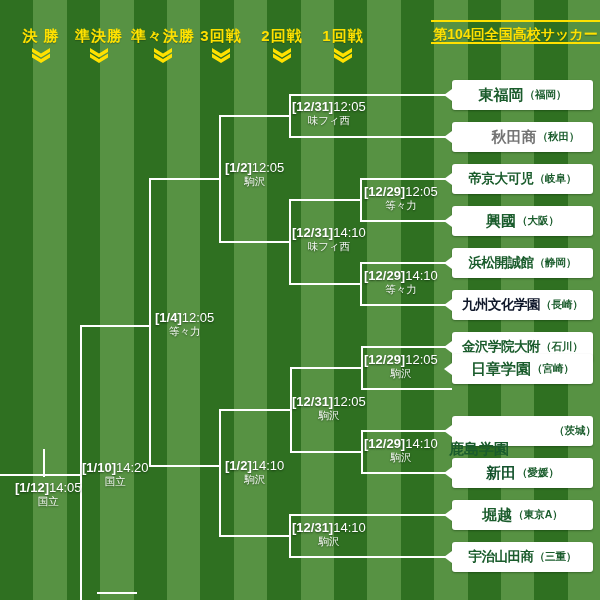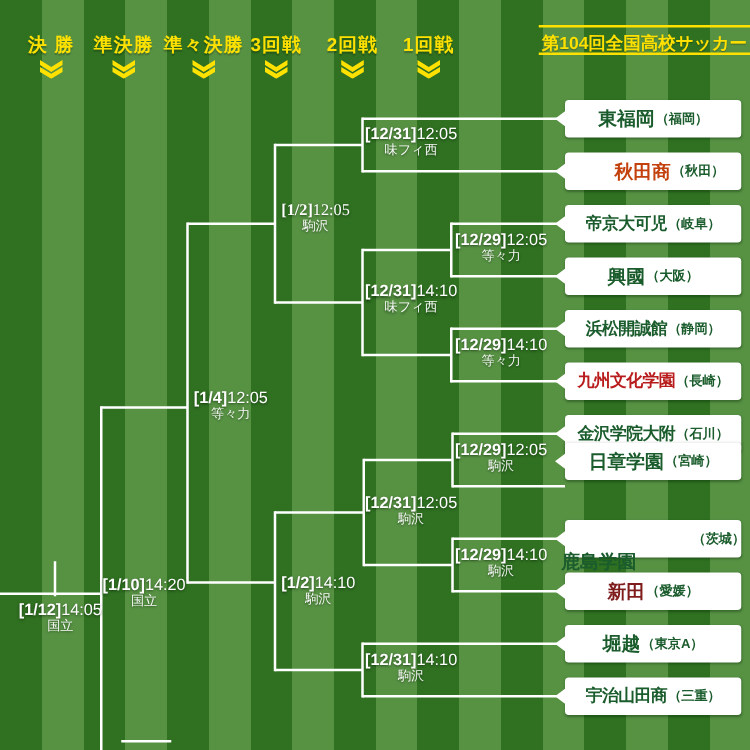--- a/index.html
+++ b/index.html
@@ -120,21 +120,21 @@
         <div class="venue">等々力</div>
       </div>
       <div class="match-label" style="left: 292px; top: 225px;">
         <div class="dt"><span class="d">[12/31]</span><span>14:10</span></div>
         <div class="venue">味フィ西</div>
       </div>
       <div class="match-label" style="left: 364px; top: 268px;">
         <div class="dt"><span class="d">[12/29]</span><span>14:10</span></div>
         <div class="venue">等々力</div>
       </div>
-      <div class="match-label" style="left: 225px; top: 160px; font-family: Liberation Serif, serif;">
+      <div class="match-label" style="left: 225px; top: 160px;">
         <div class="dt"><span class="d">[1/2]</span><span>12:05</span></div>
         <div class="venue">駒沢</div>
       </div>
       <div class="match-label" style="left: 155px; top: 310px;">
         <div class="dt"><span class="d">[1/4]</span><span>12:05</span></div>
         <div class="venue">等々力</div>
       </div>
       <div class="match-label" style="left: 364px; top: 352px;">
         <div class="dt"><span class="d">[12/29]</span><span>12:05</span></div>
         <div class="venue">駒沢</div>
@@ -165,61 +165,61 @@
       </div>
     </div>
   <div id="teams-layer">
       <div class="team-box" style="top: 80px;">
         <div class="tail"></div>
         <div class="tname" style="color: rgb(26, 92, 44);">東福岡</div>
         <div class="tpref" style="color: rgb(26, 92, 44);">（福岡）</div>
       </div>
       <div class="team-box" style="top: 122px;">
         <div class="tail"></div>
-        <div class="tname" style="color: #c2410c; margin-left: 26px;">秋田商</div>
+        <div class="tname" style="color: #737373; margin-left: 26px;">秋田商</div>
         <div class="tpref" style="color: rgb(26, 92, 44);">（秋田）</div>
       </div>
       <div class="team-box" style="top: 164px; font-family: Liberation Mono, monospace;">
         <div class="tail"></div>
         <div class="tname long" style="color: rgb(26, 92, 44);">帝京大可児</div>
         <div class="tpref" style="color: rgb(26, 92, 44);">（岐阜）</div>
       </div>
       <div class="team-box" style="top: 206px;">
         <div class="tail"></div>
         <div class="tname" style="color: rgb(26, 92, 44);">興國</div>
         <div class="tpref" style="color: rgb(26, 92, 44);">（大阪）</div>
       </div>
       <div class="team-box" style="top: 248px;">
         <div class="tail"></div>
         <div class="tname long" style="color: rgb(26, 92, 44); font-family: Liberation Serif, serif;">浜松開誠館</div>
         <div class="tpref" style="color: rgb(26, 92, 44);">（静岡）</div>
       </div>
       <div class="team-box" style="top: 290px;">
         <div class="tail"></div>
-        <div class="tname long" style="color: #b91c1c; text-align: center;">九州文化学園</div>
+        <div class="tname long" style="color: #0f172a; text-align: center;">九州文化学園</div>
         <div class="tpref" style="color: rgb(26, 92, 44);">（長崎）</div>
       </div>
       <div class="team-box" style="top: 332px;">
         <div class="tail"></div>
         <div class="tname long" style="color: rgb(26, 92, 44); text-align: right;">金沢学院大附</div>
         <div class="tpref" style="color: rgb(26, 92, 44);">（石川）</div>
       </div>
       <div class="team-box" style="top: 354px;">
         <div class="tail"></div>
         <div class="tname" style="color: rgb(26, 92, 44);">日章学園</div>
         <div class="tpref" style="color: rgb(26, 92, 44);">（宮崎）</div>
       </div>
       <div class="team-box" style="top: 416px;">
         <div class="tail"></div>
         <div class="tname" style="color: rgb(26, 92, 44); margin-top: 36px;">鹿島学園</div>
         <div class="tpref" style="color: rgb(26, 92, 44); margin-left: 45px;">（茨城）</div>
       </div>
       <div class="team-box" style="top: 458px;">
         <div class="tail"></div>
-        <div class="tname" style="color: #7f1d1d;">新田</div>
+        <div class="tname" style="color: #14532d;">新田</div>
         <div class="tpref" style="color: rgb(26, 92, 44);">（愛媛）</div>
       </div>
       <div class="team-box" style="top: 500px;">
         <div class="tail"></div>
         <div class="tname" style="color: rgb(26, 92, 44);">堀越</div>
         <div class="tpref" style="color: rgb(26, 92, 44);">（東京A）</div>
       </div>
       <div class="team-box" style="top: 542px;">
         <div class="tail"></div>
         <div class="tname long" style="color: rgb(26, 92, 44);">宇治山田商</div>

